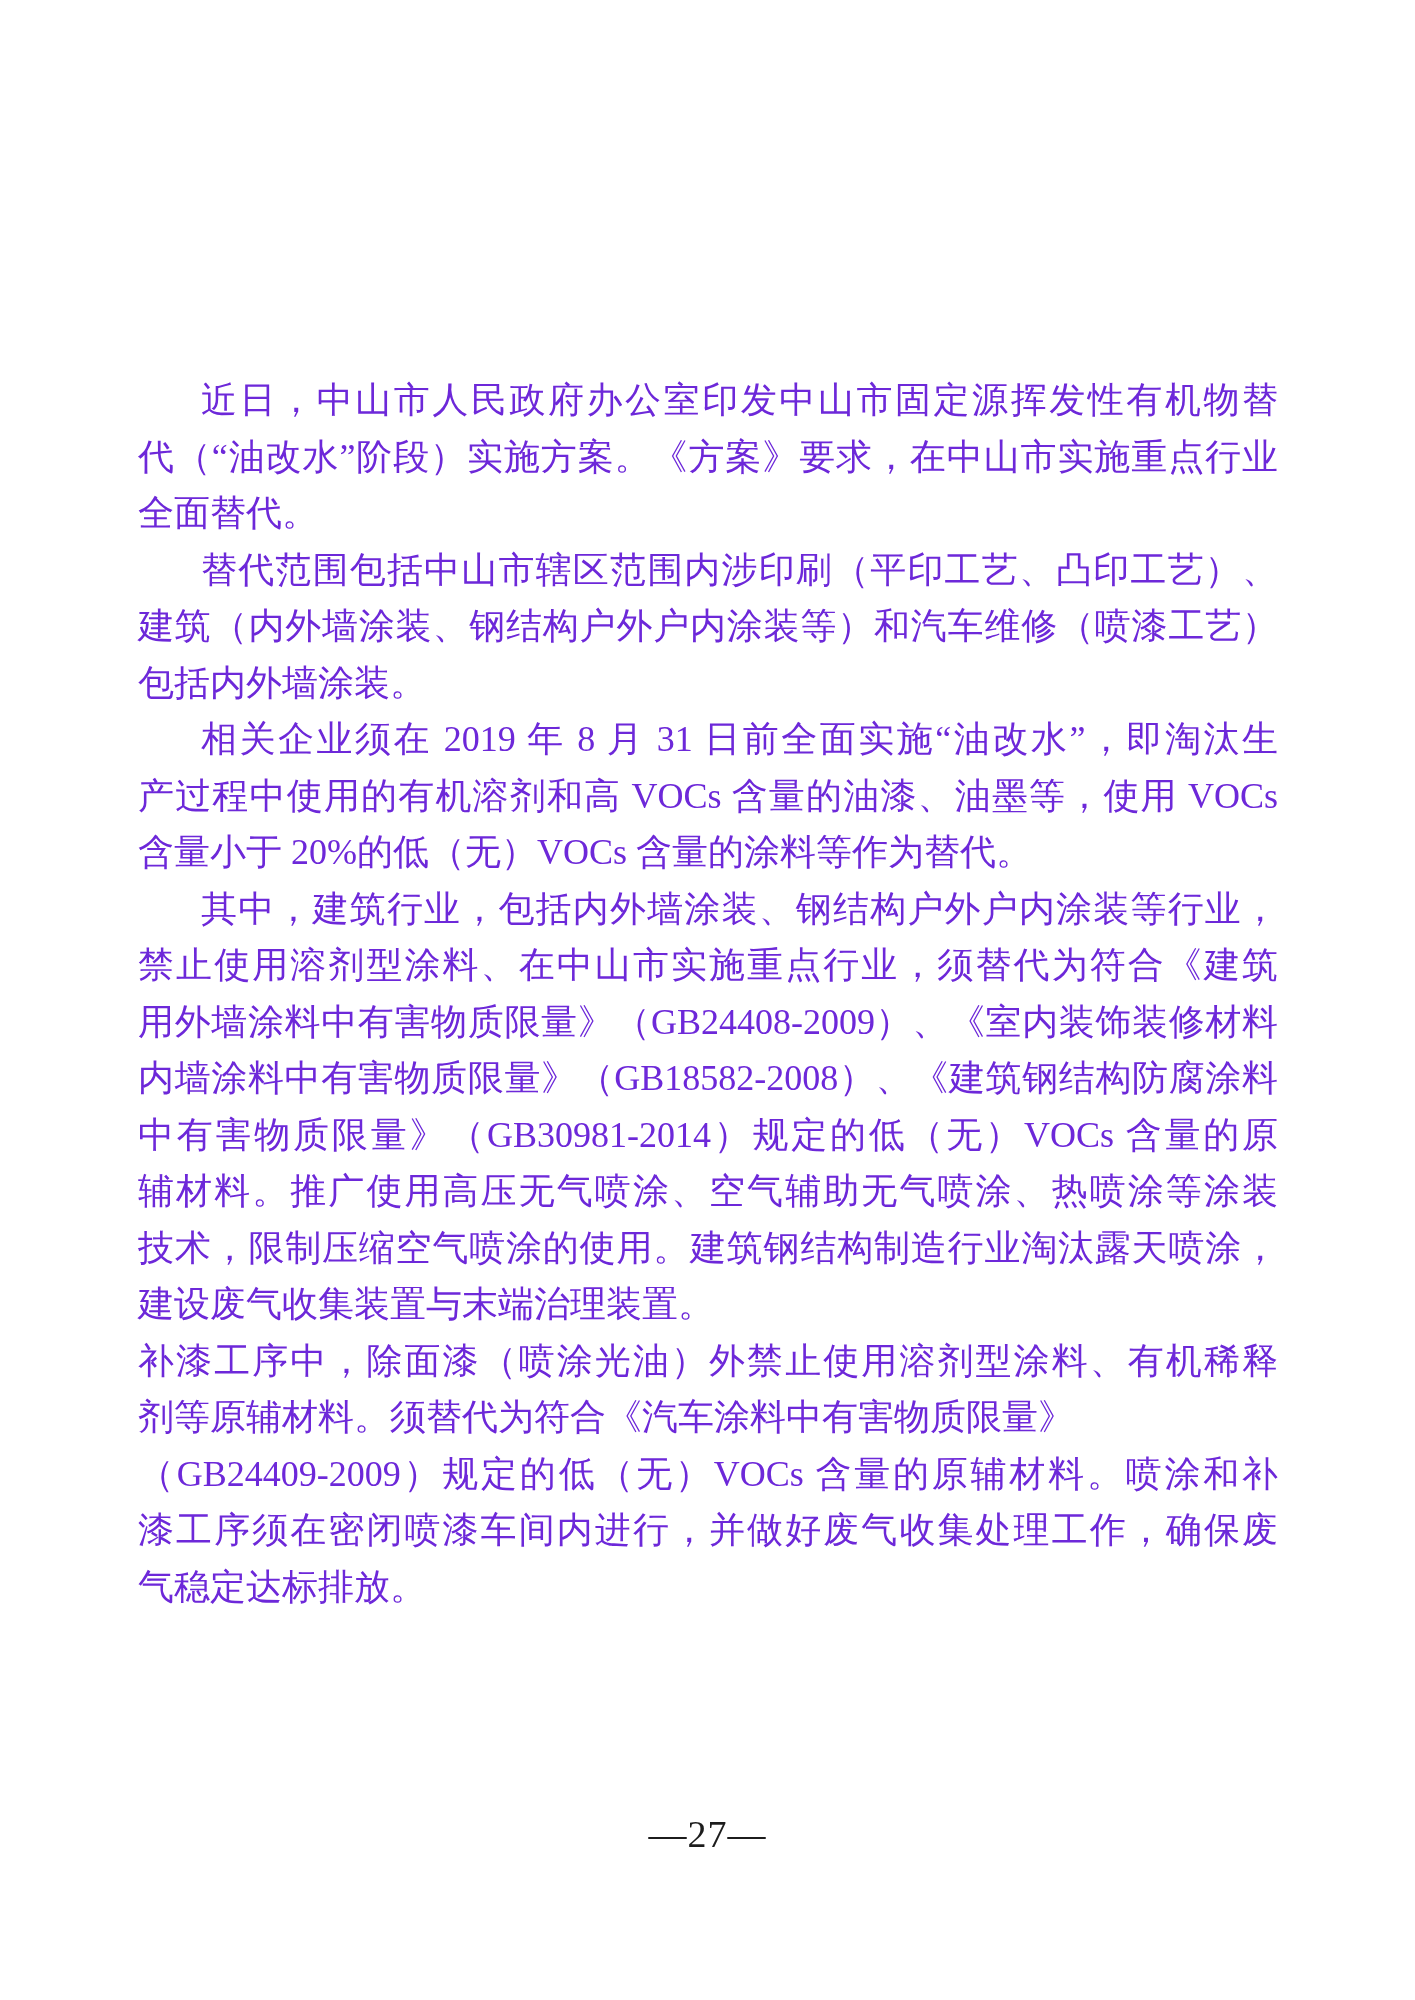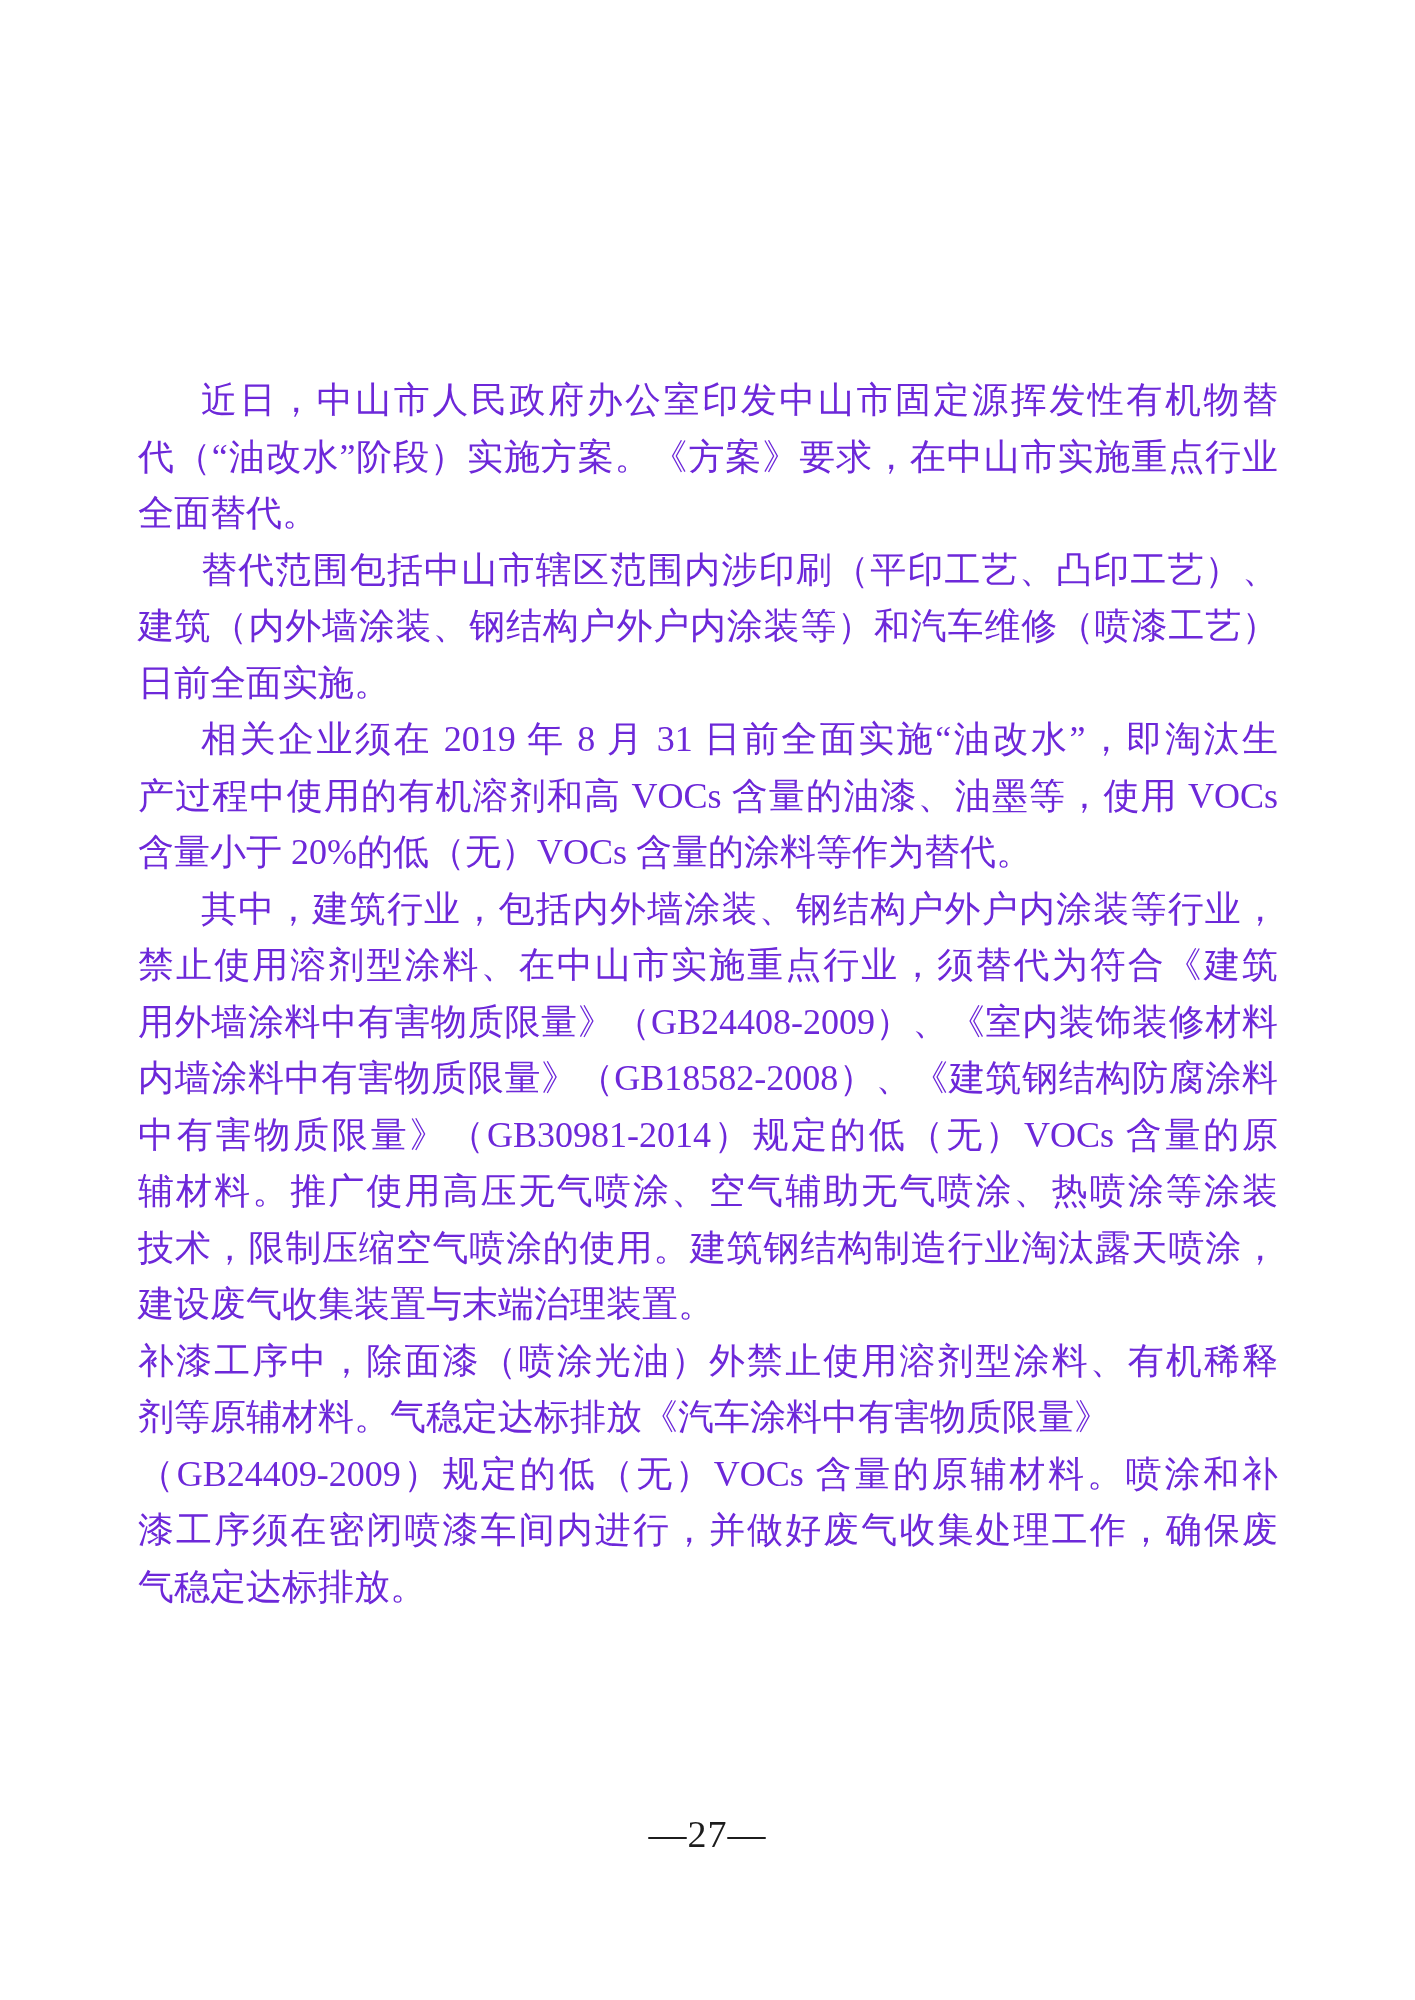--- a/index.html
+++ b/index.html
@@ -64,40 +64,40 @@
 
   <div class="doc-body">
       <div>
         <div class="line justify" style="padding-left: 1.75em;">近日，中山市人民政府办公室印发中山市固定源挥发性有机物替</div>
         <div class="line justify">代（“油改水”阶段）实施方案。《方案》要求，在中山市实施重点行业</div>
         <div class="line">全面替代。</div>
       </div>
       <div>
         <div class="line justify" style="padding-left: 1.75em;">替代范围包括中山市辖区范围内涉印刷（平印工艺、凸印工艺）、</div>
         <div class="line justify">建筑（内外墙涂装、钢结构户外户内涂装等）和汽车维修（喷漆工艺）</div>
-        <div class="line">日前全面实施。</div>
+        <div class="line">包括内外墙涂装。</div>
       </div>
       <div>
         <div class="line justify" style="padding-left: 1.75em;">相关企业须在 2019 年 8 月 31 日前全面实施“油改水”，即淘汰生</div>
         <div class="line justify">产过程中使用的有机溶剂和高 VOCs 含量的油漆、油墨等，使用 VOCs</div>
         <div class="line">含量小于 20%的低（无）VOCs 含量的涂料等作为替代。</div>
       </div>
       <div>
         <div class="line justify" style="padding-left: 1.75em;">其中，建筑行业，包括内外墙涂装、钢结构户外户内涂装等行业，</div>
         <div class="line justify">禁止使用溶剂型涂料、在中山市实施重点行业，须替代为符合《建筑</div>
         <div class="line justify">用外墙涂料中有害物质限量》（GB24408-2009）、《室内装饰装修材料</div>
         <div class="line justify">内墙涂料中有害物质限量》（GB18582-2008）、《建筑钢结构防腐涂料</div>
         <div class="line justify">中有害物质限量》（GB30981-2014）规定的低（无）VOCs 含量的原</div>
         <div class="line justify">辅材料。推广使用高压无气喷涂、空气辅助无气喷涂、热喷涂等涂装</div>
         <div class="line justify">技术，限制压缩空气喷涂的使用。建筑钢结构制造行业淘汰露天喷涂，</div>
         <div class="line">建设废气收集装置与末端治理装置。</div>
       </div>
       <div>
         <div class="line justify">补漆工序中，除面漆（喷涂光油）外禁止使用溶剂型涂料、有机稀释</div>
-        <div class="line">剂等原辅材料。气稳定达标排放《汽车涂料中有害物质限量》</div>
+        <div class="line">剂等原辅材料。须替代为符合《汽车涂料中有害物质限量》</div>
         <div class="line justify">（GB24409-2009）规定的低（无）VOCs 含量的原辅材料。喷涂和补</div>
         <div class="line justify">漆工序须在密闭喷漆车间内进行，并做好废气收集处理工作，确保废</div>
         <div class="line">气稳定达标排放。</div>
       </div>
     </div>
 
   <div class="doc-footer">—27—</div>
 </div>
 
 </body></html>

